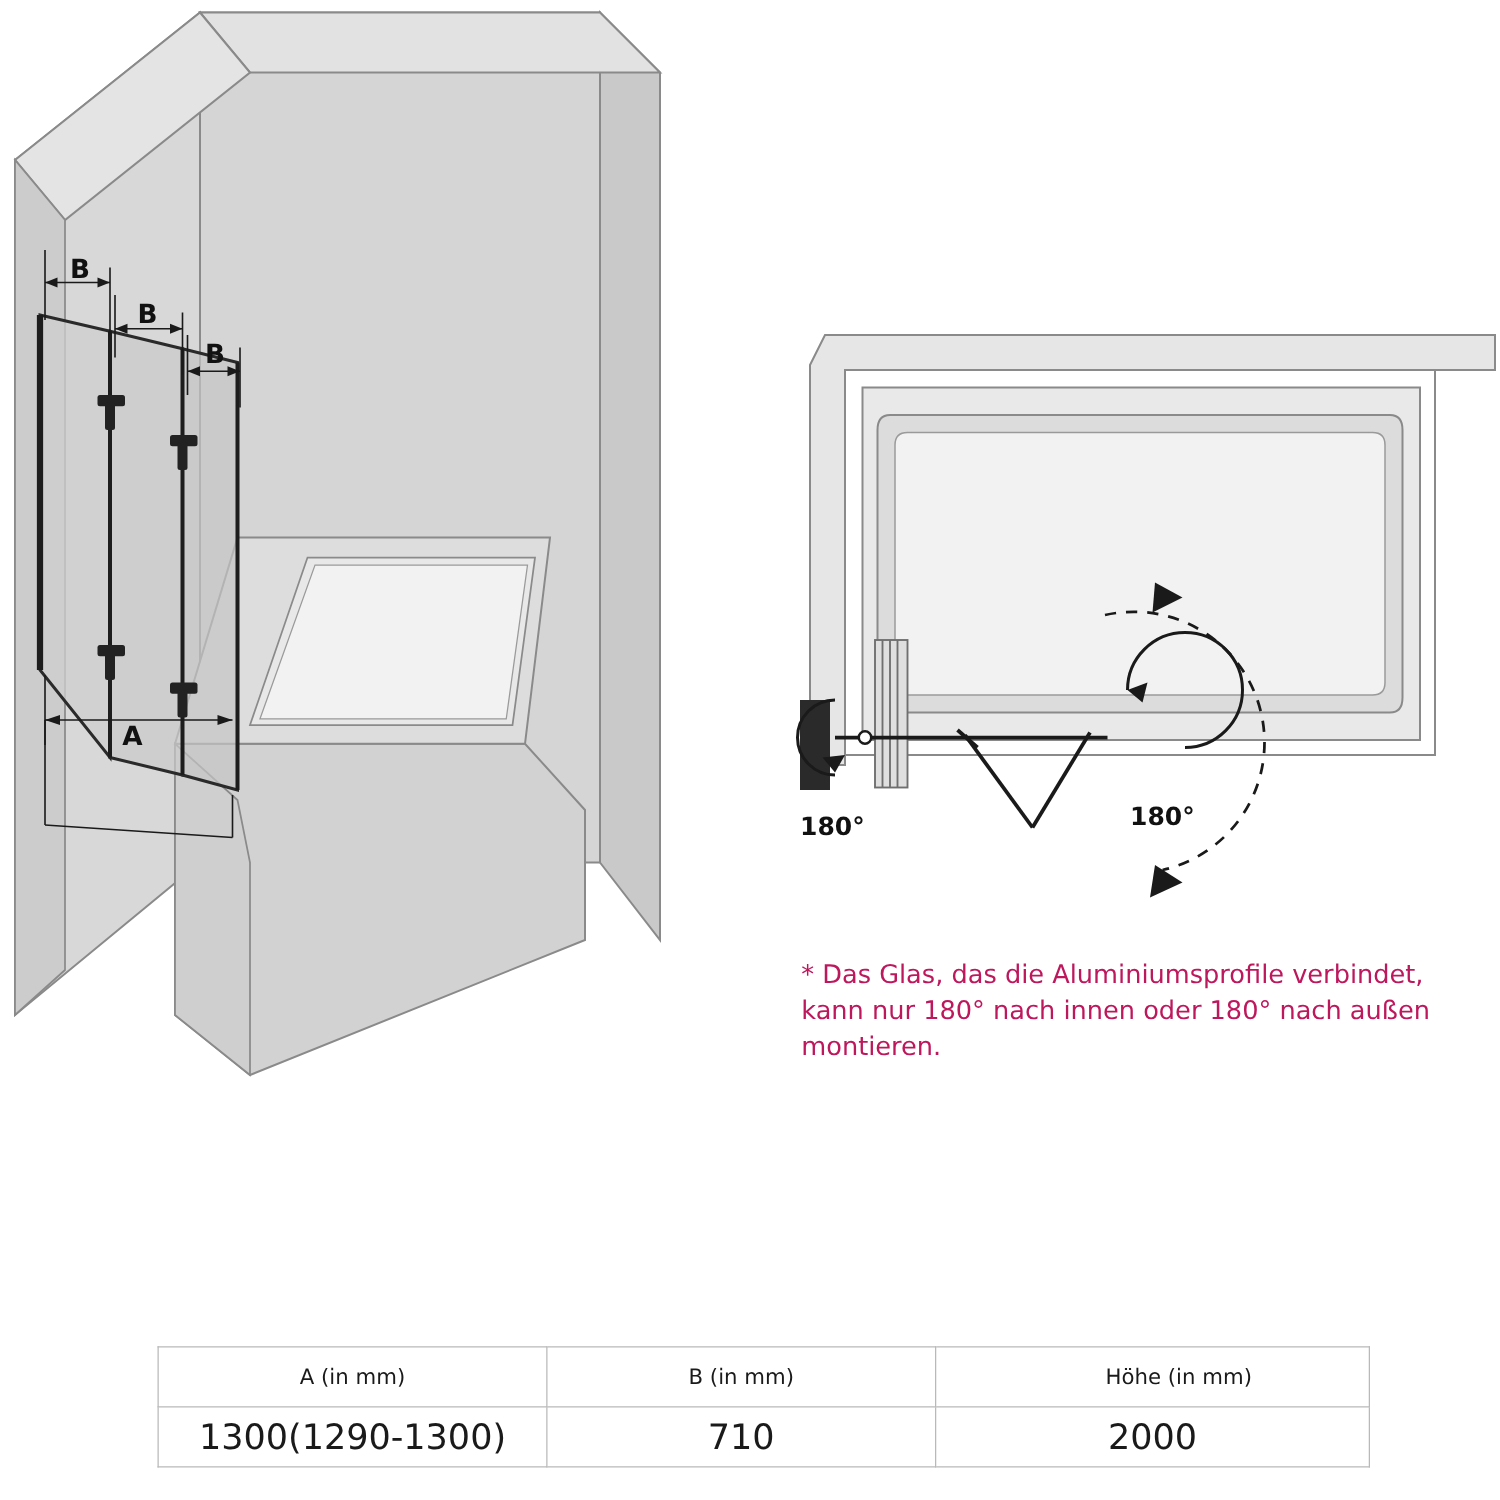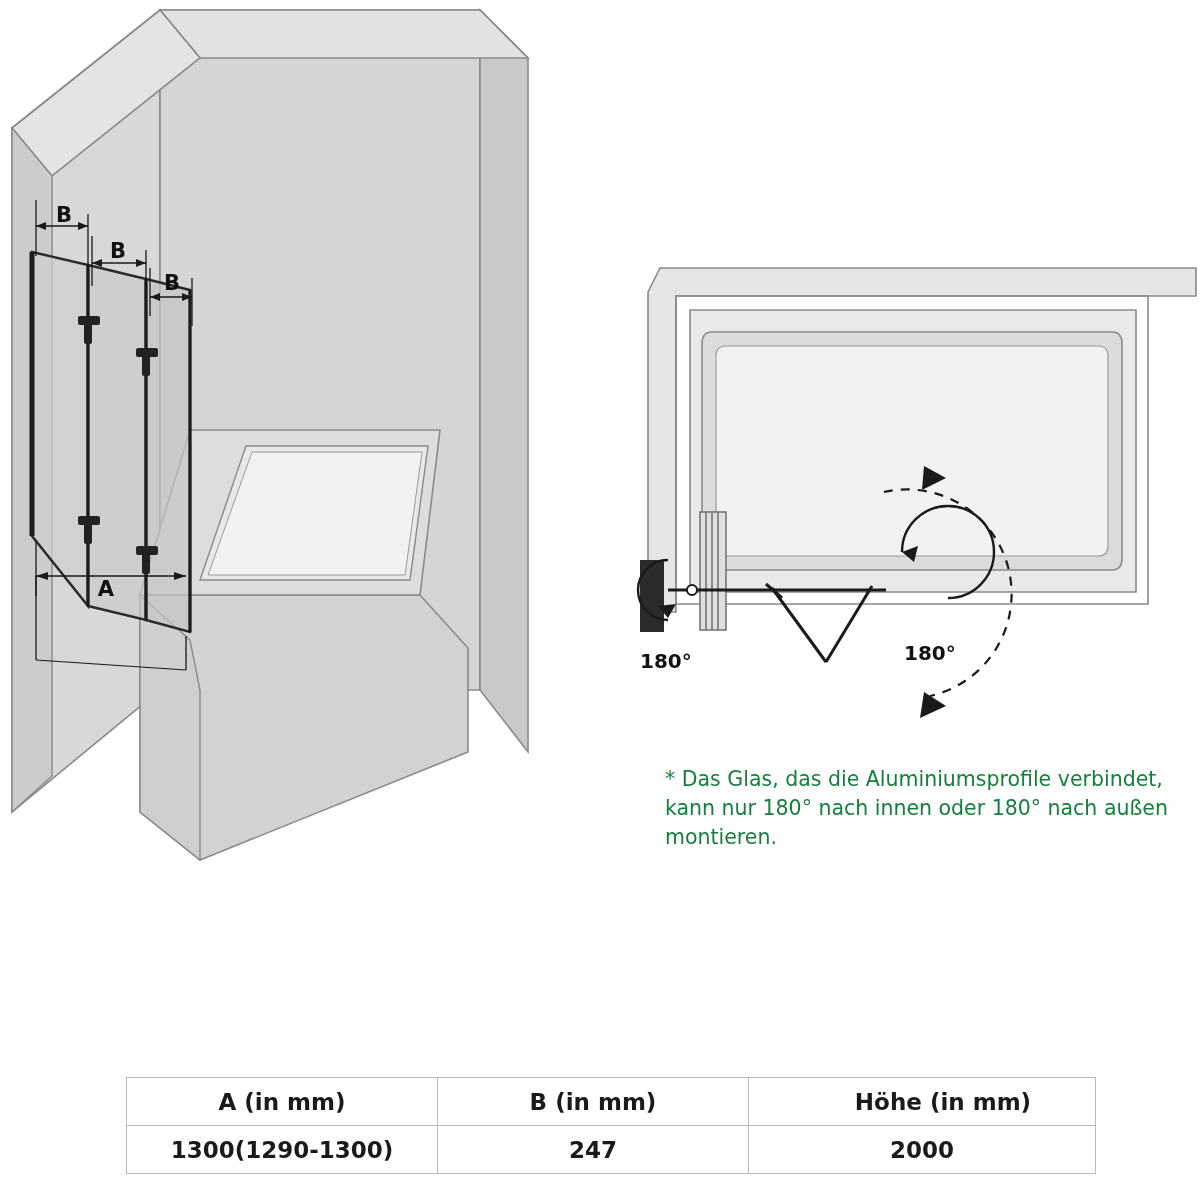--- a/index.html
+++ b/index.html
@@ -27,47 +27,46 @@
     width: 1200px;
     height: 1200px;
   }
   .note {
     position: absolute;
     left: 641px;
     top: 765px;
     width: 530px;
     font-size: 20.5px;
     line-height: 29px;
-    color: #15803d;
+    color: #be185d;
     white-space: pre-line;
-    margin-left: 24px;
   }
   
   .spec-table {
     position: absolute;
     left: 126px;
     top: 1077px;
     width: 918px;
     border-collapse: collapse;
     table-layout: fixed;
   }
   .spec-table th, .spec-table td {
     border: 1px solid #b9b9b9;
     text-align: center;
     color: #1a1a1a;
   }
   .spec-table th {
     height: 45px;
-    font-size: 23px;
-    font-weight: bold;
+    font-size: 17px;
+    font-weight: normal;
   }
   .spec-table td {
     height: 45px;
-    font-size: 23px;
-    font-weight: bold;
+    font-size: 28px;
+    font-weight: normal;
   }
   .col-a { width: 308px; }
   .col-b { width: 308px; }
   .col-h { width: 302px; padding-left: 43px; }
   .deg-label {
     font-size: 20px;
     font-weight: bold;
     fill: #111;
   }
   .dim-label {
@@ -214,19 +213,19 @@
     <thead>
       <tr>
         <th class="col-a">A (in mm)</th>
         <th class="col-b">B (in mm)</th>
         <th class="col-h">Höhe (in mm)</th>
       </tr>
     </thead>
     <tbody>
       <tr>
         <td>1300(1290-1300)</td>
-        <td>247</td>
+        <td>710</td>
         <td>2000</td>
       </tr>
     </tbody>
   </table>
 
 </div>
 
 </body></html>

